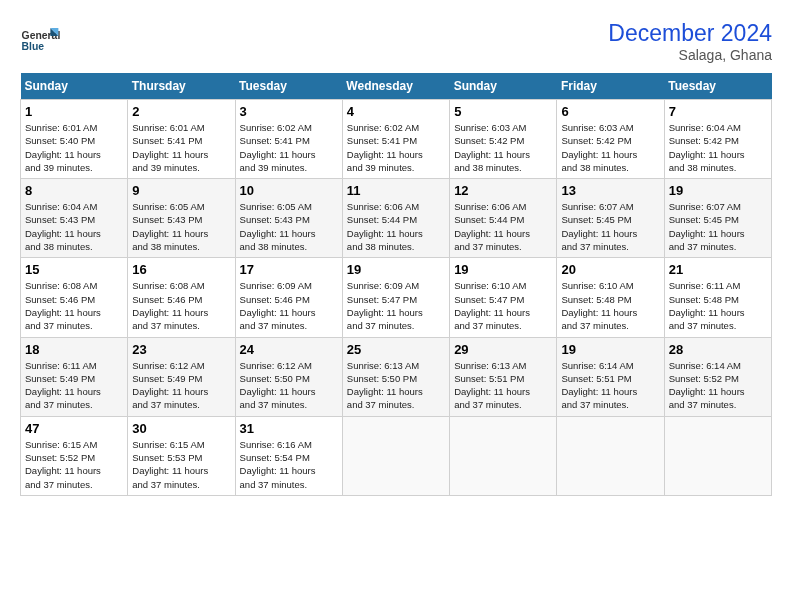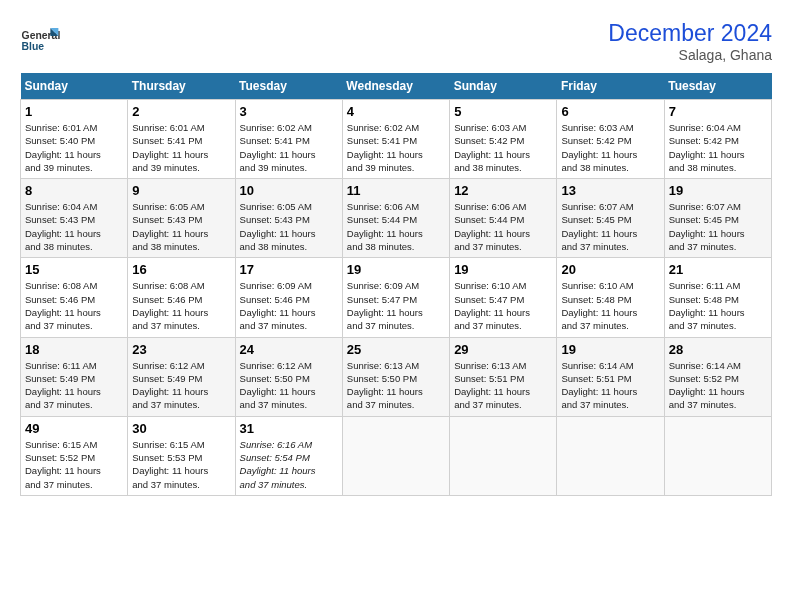--- a/index.html
+++ b/index.html
@@ -310,36 +310,36 @@
         <td>
           <span class="day-num">28</span>
           <div class="day-info" style="white-space: pre-line;">Sunrise: 6:14 AM
 Sunset: 5:52 PM
 Daylight: 11 hours
 and 37 minutes.</div>
         </td>
       </tr>
       <tr>
         <td>
-          <span class="day-num">49</span>
+          <span class="day-num">47</span>
           <div class="day-info" style="white-space: pre-line;">Sunrise: 6:15 AM
 Sunset: 5:52 PM
 Daylight: 11 hours
 and 37 minutes.</div>
         </td>
         <td>
           <span class="day-num">30</span>
           <div class="day-info" style="white-space: pre-line;">Sunrise: 6:15 AM
 Sunset: 5:53 PM
 Daylight: 11 hours
 and 37 minutes.</div>
         </td>
         <td>
           <span class="day-num">31</span>
-          <div class="day-info" style="white-space: pre-line; font-style: italic;">Sunrise: 6:16 AM
+          <div class="day-info" style="white-space: pre-line;">Sunrise: 6:16 AM
 Sunset: 5:54 PM
 Daylight: 11 hours
 and 37 minutes.</div>
         </td>
         <td class="empty"></td>
         <td class="empty"></td>
         <td class="empty"></td>
         <td class="empty"></td>
       </tr>
     </tbody>

